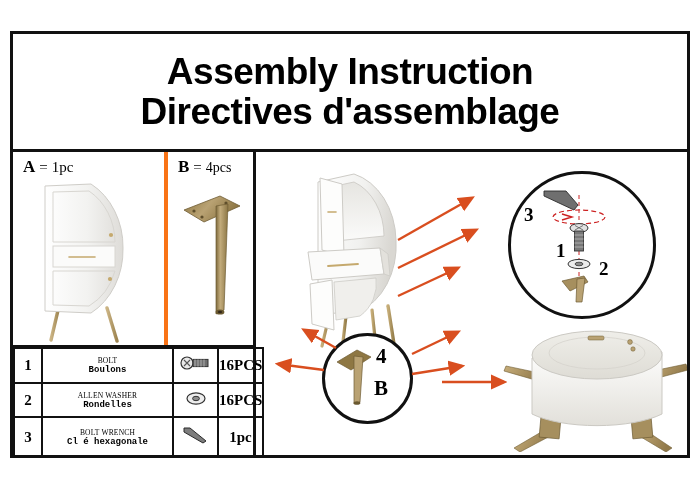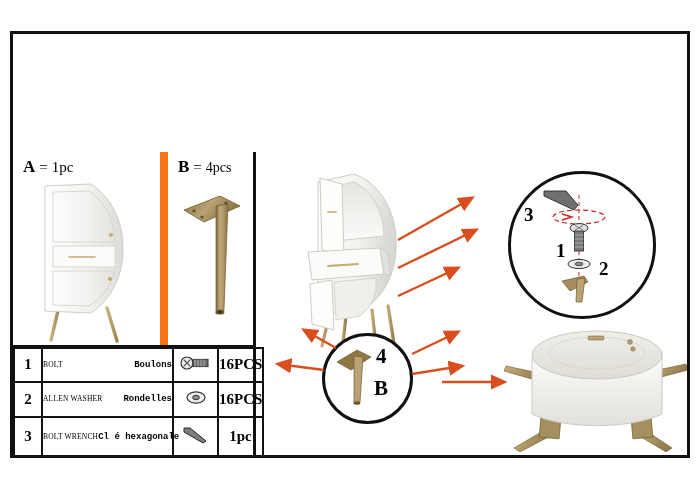--- a/index.html
+++ b/index.html
@@ -20,57 +20,61 @@
   #title-en{font-size:37px;}
   #title-fr{font-size:37px;}
 
   
   #left-panel{position:absolute;left:0;top:118px;width:243px;height:306px;
               border-right:3px solid #111;box-sizing:border-box;}
 
   
   #ab-row{position:absolute;left:0;top:0;width:100%;height:195px;
           border-bottom:2px solid #111;box-sizing:border-box;display:flex;}
-  #cell-a{position:relative;width:155px;height:100%;border-right:8px solid #f97316;box-sizing:border-box;}
+  #cell-a{position:relative;width:155px;height:100%;border-right:4px solid #f97316;box-sizing:border-box;}
   #cell-b{position:relative;flex:1;height:100%;box-sizing:border-box;}
   .ab-label{position:absolute;left:10px;top:5px;font-family:"Liberation Serif",serif;color:#000;white-space:nowrap;}
   .ab-big{font-size:17px;font-weight:bold;}
   .ab-eq{font-size:15px;}
   .ab-qty{font-size:14px;font-weight:normal;}
   #label-a .ab-qty{font-weight:normal;font-size:15px;}
 
   
   #parts-table{position:absolute;left:0;top:195px;width:100%;height:111px;
                border-collapse:collapse;table-layout:fixed;}
   #parts-table td{border:2px solid #111;padding:0;vertical-align:middle;color:#000;}
   .c-no{width:26px;text-align:center;font-size:15px;font-weight:bold;font-family:"Liberation Serif",serif;}
   .c-name{width:129px;padding:0 3px;}
   .c-ico{width:43px;text-align:center;}
   .c-qty{width:43px;text-align:center;font-size:15px;font-weight:bold;font-family:"Liberation Serif",serif;}
-  .name-wrap{display:flex;align-items:flex-start;justify-content:space-between;width:100%;}
+  .name-wrap{display:flex;align-items:center;justify-content:space-between;width:100%;flex-direction:column;}
   .nm-en{font-size:7.5px;font-family:"Liberation Serif",serif;letter-spacing:0.2px;white-space:nowrap;}
   .nm-fr{font-size:9px;font-weight:bold;font-family:Liberation Mono, monospace;white-space:nowrap;}
 
   
   #right-panel{position:absolute;left:243px;top:118px;right:0;height:306px;overflow:hidden;}
 
   
   .art{position:absolute;}
 
   
   .circle-outline{position:absolute;border:3px solid #111;border-radius:50%;background:#fff;}
 
   .num-lab{position:absolute;font-family:"Liberation Serif",serif;font-weight:bold;color:#000;}
 </style>
 </head>
 <body>
 
 <div id="sheet">
   <div id="frame">
 
+    <div id="title-band">
+      <div class="title-line" id="title-en">Assembly Instruction</div>
+      <div class="title-line" id="title-fr">Directives d'assemblage</div>
+    </div>
 
     <div id="left-panel">
 
       <div id="ab-row">
 
         <div id="cell-a">
           <div class="ab-label" id="label-a">
             <span class="ab-big">A</span>
             <span class="ab-eq">=</span>
             <span class="ab-qty">1pc</span>

